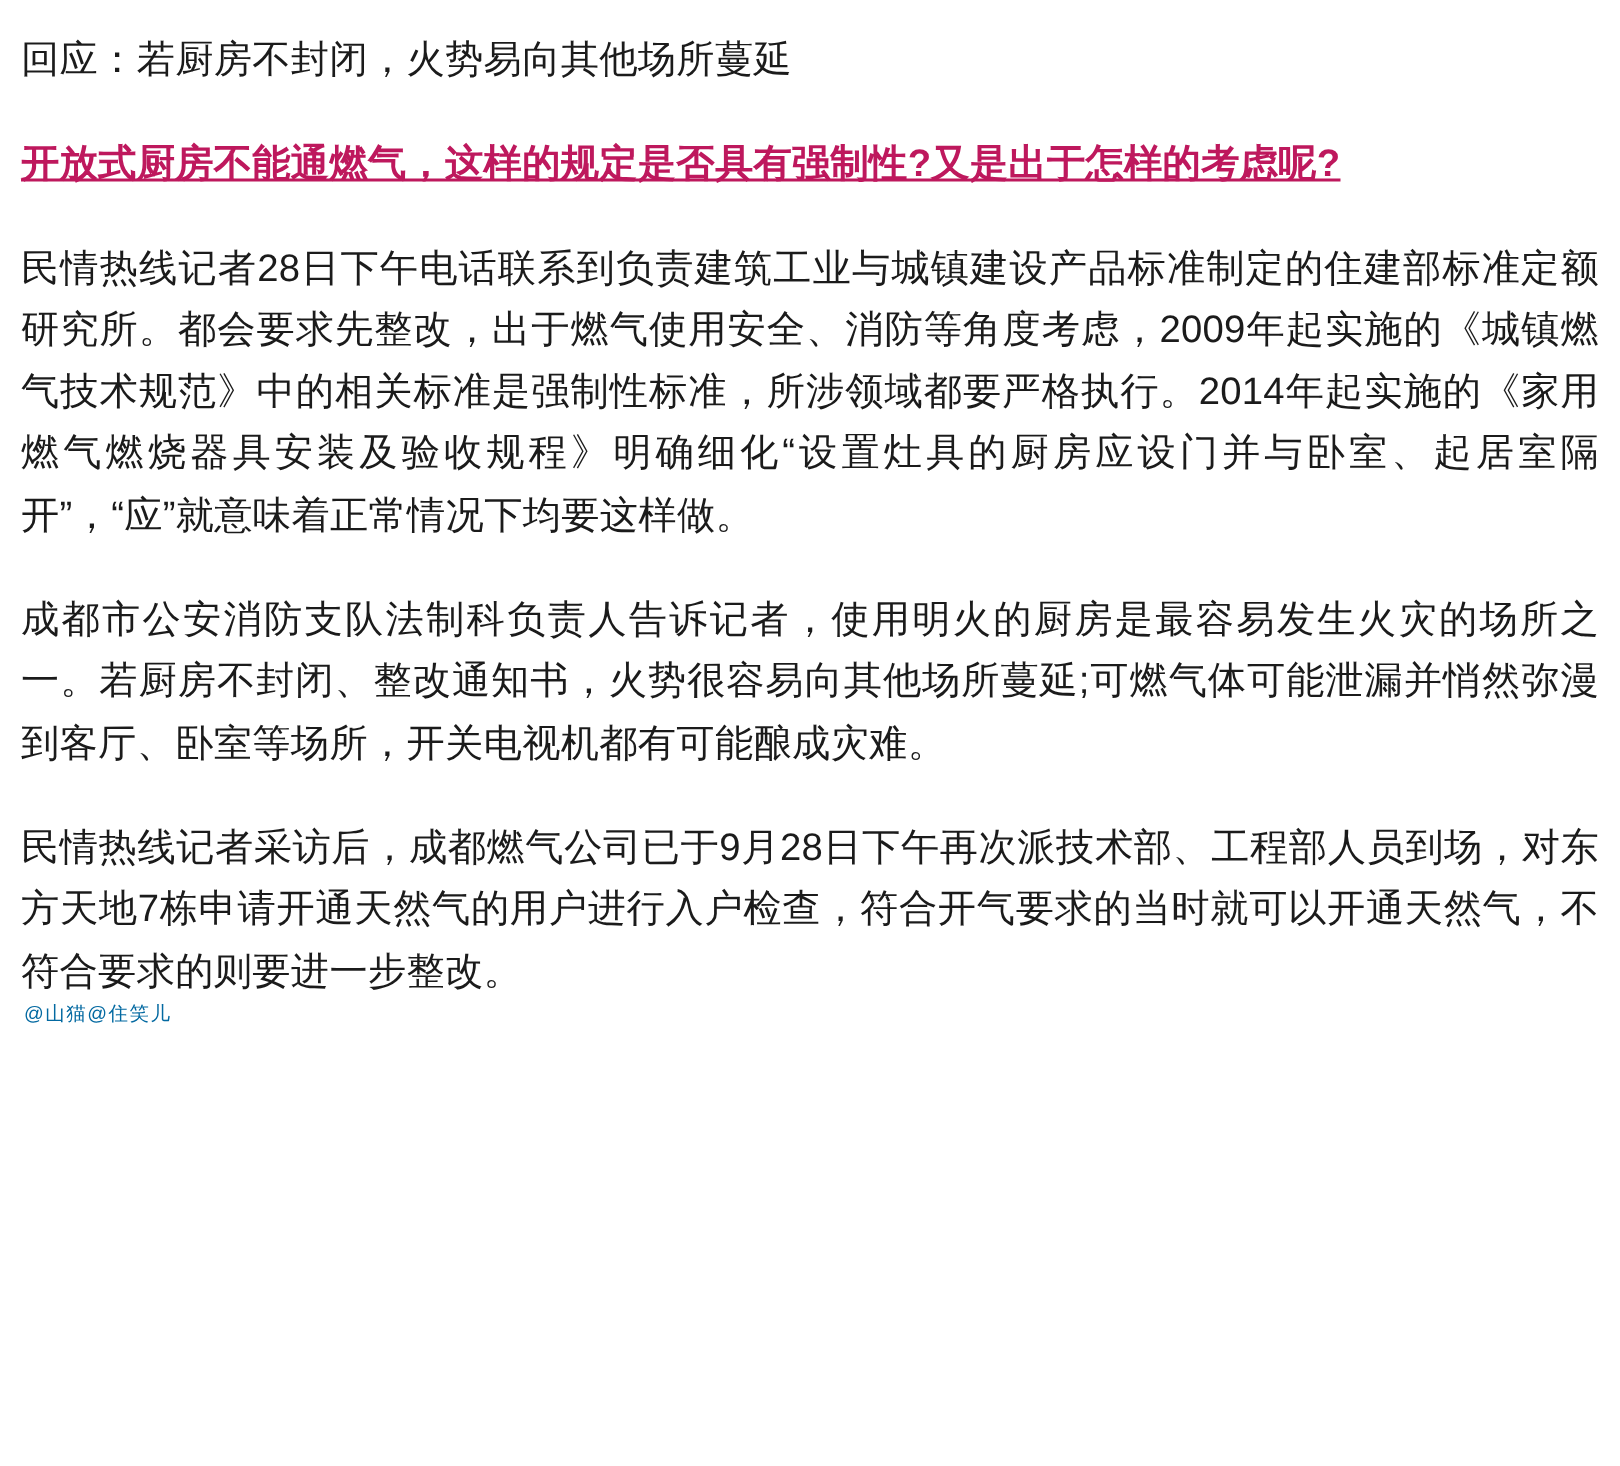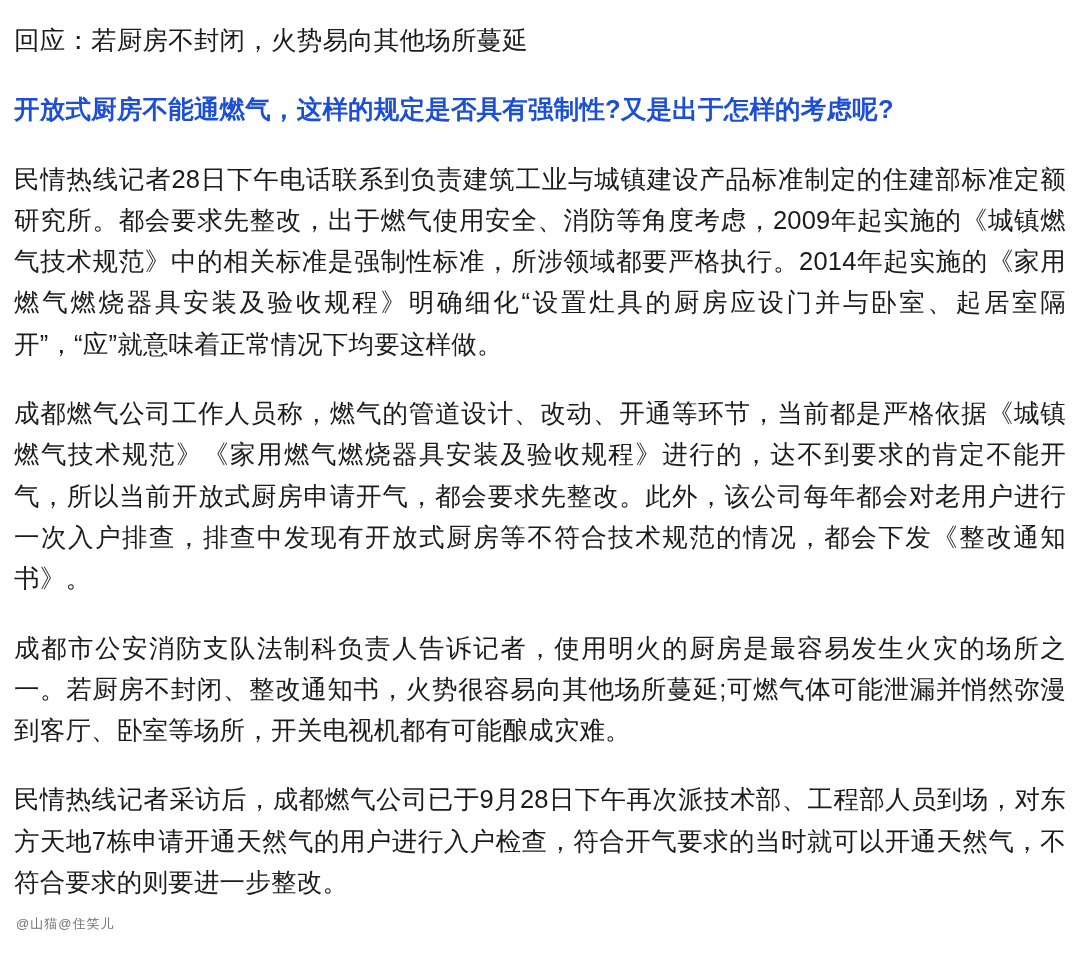--- a/index.html
+++ b/index.html
@@ -24,46 +24,47 @@
     font-size: 25.5px;
     line-height: 1.62;
     letter-spacing: 0.2px;
     margin: 0 0 28px 0;
     text-align: justify;
     color: #1b1b1b;
     font-weight: 400;
   }
   .para.lead {
     font-weight: 700;
-    color: #1d4ed8;
+    color: #be185d;
+    text-decoration: underline;
   }
   .para.last {
+    margin-bottom: 14px;
   }
   .watermark {
     position: absolute;
     left: 16px;
     bottom: 6px;
     font-size: 13px;
-    color: #737373;
+    color: #0369a1;
     letter-spacing: 1px;
     user-select: none;
   }
 </style>
 </head>
 <body>
 
 <div class="article">
 
   <p class="para">回应：若厨房不封闭，火势易向其他场所蔓延</p>
 
   <p class="para lead">开放式厨房不能通燃气，这样的规定是否具有强制性?又是出于怎样的考虑呢?</p>
 
   <p class="para">民情热线记者28日下午电话联系到负责建筑工业与城镇建设产品标准制定的住建部标准定额研究所。都会要求先整改，出于燃气使用安全、消防等角度考虑，2009年起实施的《城镇燃气技术规范》中的相关标准是强制性标准，所涉领域都要严格执行。2014年起实施的《家用燃气燃烧器具安装及验收规程》明确细化“设置灶具的厨房应设门并与卧室、起居室隔开”，“应”就意味着正常情况下均要这样做。</p>
 
-  <p class="para">成都燃气公司工作人员称，燃气的管道设计、改动、开通等环节，当前都是严格依据《城镇燃气技术规范》《家用燃气燃烧器具安装及验收规程》进行的，达不到要求的肯定不能开气，所以当前开放式厨房申请开气，都会要求先整改。此外，该公司每年都会对老用户进行一次入户排查，排查中发现有开放式厨房等不符合技术规范的情况，都会下发《整改通知书》。</p>
 
   <p class="para">成都市公安消防支队法制科负责人告诉记者，使用明火的厨房是最容易发生火灾的场所之一。若厨房不封闭、整改通知书，火势很容易向其他场所蔓延;可燃气体可能泄漏并悄然弥漫到客厅、卧室等场所，开关电视机都有可能酿成灾难。</p>
 
   <p class="para last">民情热线记者采访后，成都燃气公司已于9月28日下午再次派技术部、工程部人员到场，对东方天地7栋申请开通天然气的用户进行入户检查，符合开气要求的当时就可以开通天然气，不符合要求的则要进一步整改。</p>
 
   <div class="watermark">@山猫@住笑儿</div>
 
 </div>
 
 </body></html>

